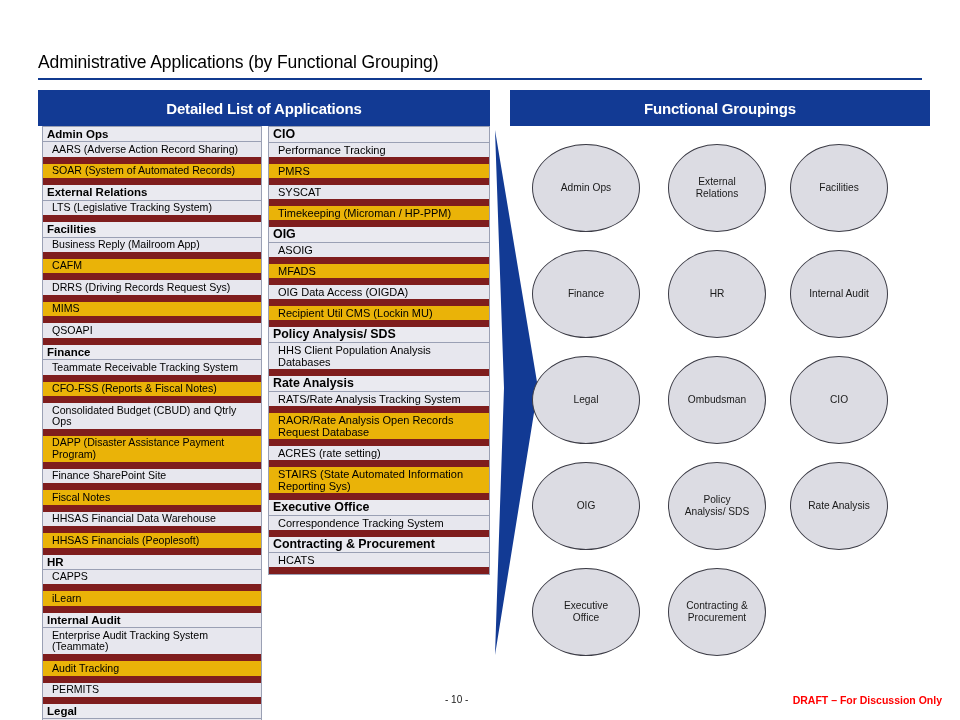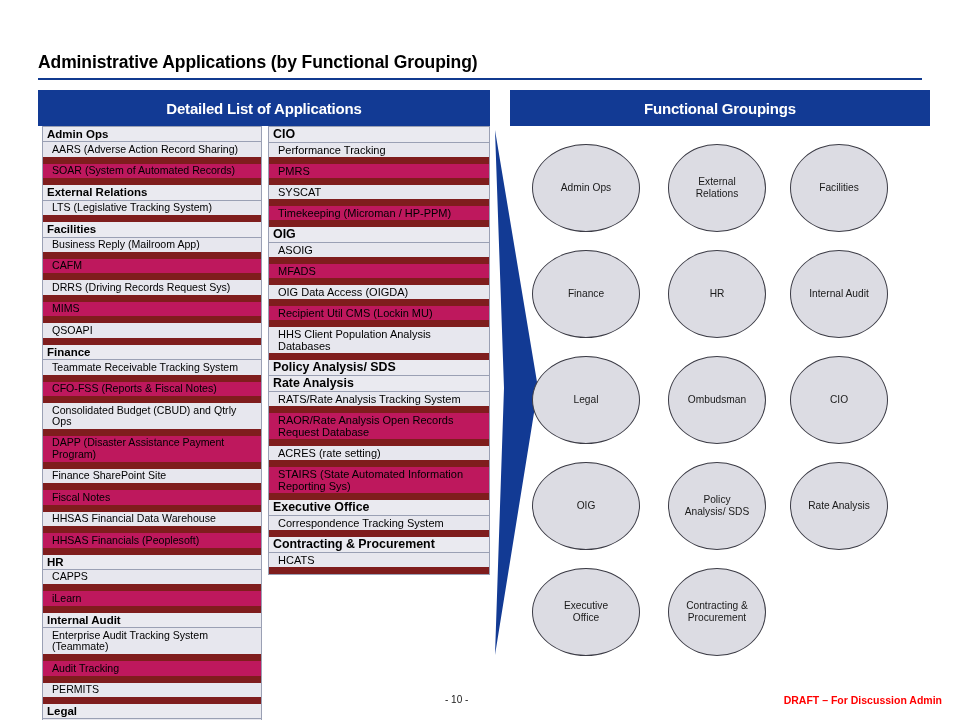--- a/index.html
+++ b/index.html
@@ -15,21 +15,21 @@
     overflow: hidden;
     position: relative;
   }
 
   
   #slide-title {
     position: absolute;
     left: 38px;
     top: 52px;
     font-size: 17.5px;
-    font-weight: bold;
+    font-weight: normal;
     letter-spacing: -0.1px;
     color: #000000;
     white-space: nowrap;
   }
   #title-rule {
     position: absolute;
     left: 38px;
     top: 78px;
     width: 884px;
     height: 2px;
@@ -71,21 +71,21 @@
     display: block;
   }
   
   .row.group {
     font-weight: bold;
     background: #eaeaf0;
     border-bottom: 1px solid #9aa0b4;
   }
   
   .row.item {
-    background: #be185d;
+    background: #eab308;
     padding-left: 9px;
   }
   .row.item.alt {
     background: #e7e7ee;
   }
 
   
   #col-1 .row.group { font-size: 11.5px; padding-top: 1px; padding-bottom: 1px; }
   #col-1 .row.item  { font-size: 10.6px; padding-top: 1.5px; padding-bottom: 1.5px; }
 
@@ -193,22 +193,22 @@
     <div class="row group">CIO</div>
     <div class="row item alt">Performance Tracking</div>
     <div class="row item">PMRS</div>
     <div class="row item alt">SYSCAT</div>
     <div class="row item">Timekeeping (Microman / HP-PPM)</div>
     <div class="row group">OIG</div>
     <div class="row item alt">ASOIG</div>
     <div class="row item">MFADS</div>
     <div class="row item alt">OIG Data Access (OIGDA)</div>
     <div class="row item">Recipient Util CMS (Lockin MU)</div>
+    <div class="row group">Policy Analysis/ SDS</div>
     <div class="row item alt">HHS Client Population Analysis Databases</div>
-    <div class="row group">Policy Analysis/ SDS</div>
     <div class="row group">Rate Analysis</div>
     <div class="row item alt">RATS/Rate Analysis Tracking System</div>
     <div class="row item">RAOR/Rate Analysis Open Records Request Database</div>
     <div class="row item alt">ACRES (rate setting)</div>
     <div class="row item">STAIRS (State Automated Information Reporting Sys)</div>
     <div class="row group">Executive Office</div>
     <div class="row item alt">Correspondence Tracking System</div>
     <div class="row group">Contracting &amp; Procurement</div>
     <div class="row item alt">HCATS</div>
   </div>
@@ -260,13 +260,13 @@
         <span>Executive<br>Office</span>
       </div>
       <div class="circle" style="left: 178px; top: 448px; width: 98px; height: 88px;">
         <span>Contracting &amp;<br>Procurement</span>
       </div>
     </div>
 </div>
 
 <div id="page-number">- 10 -</div>
 
-<div id="draft-note">DRAFT – For Discussion Admin</div>
+<div id="draft-note">DRAFT – For Discussion Only</div>
 
 </body></html>

